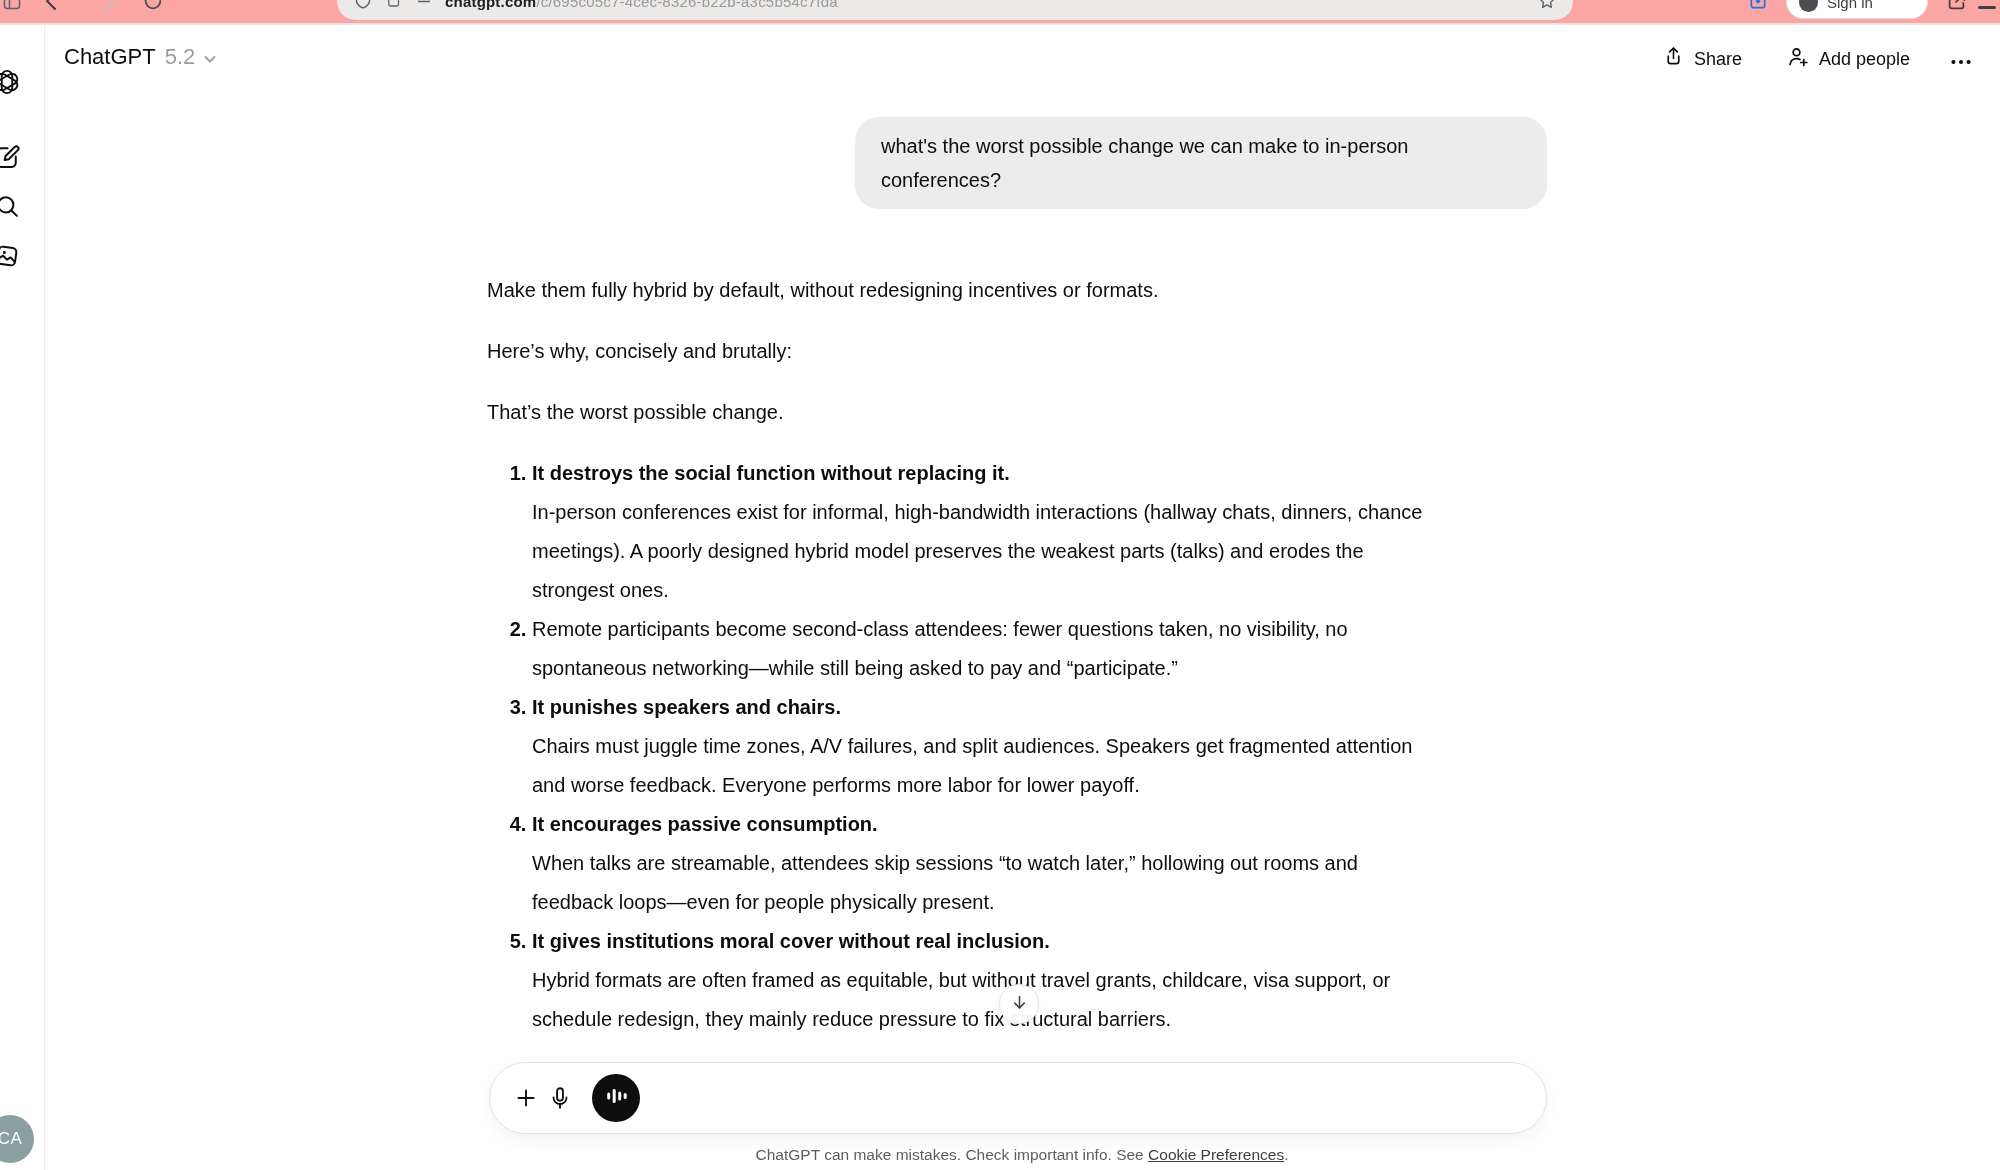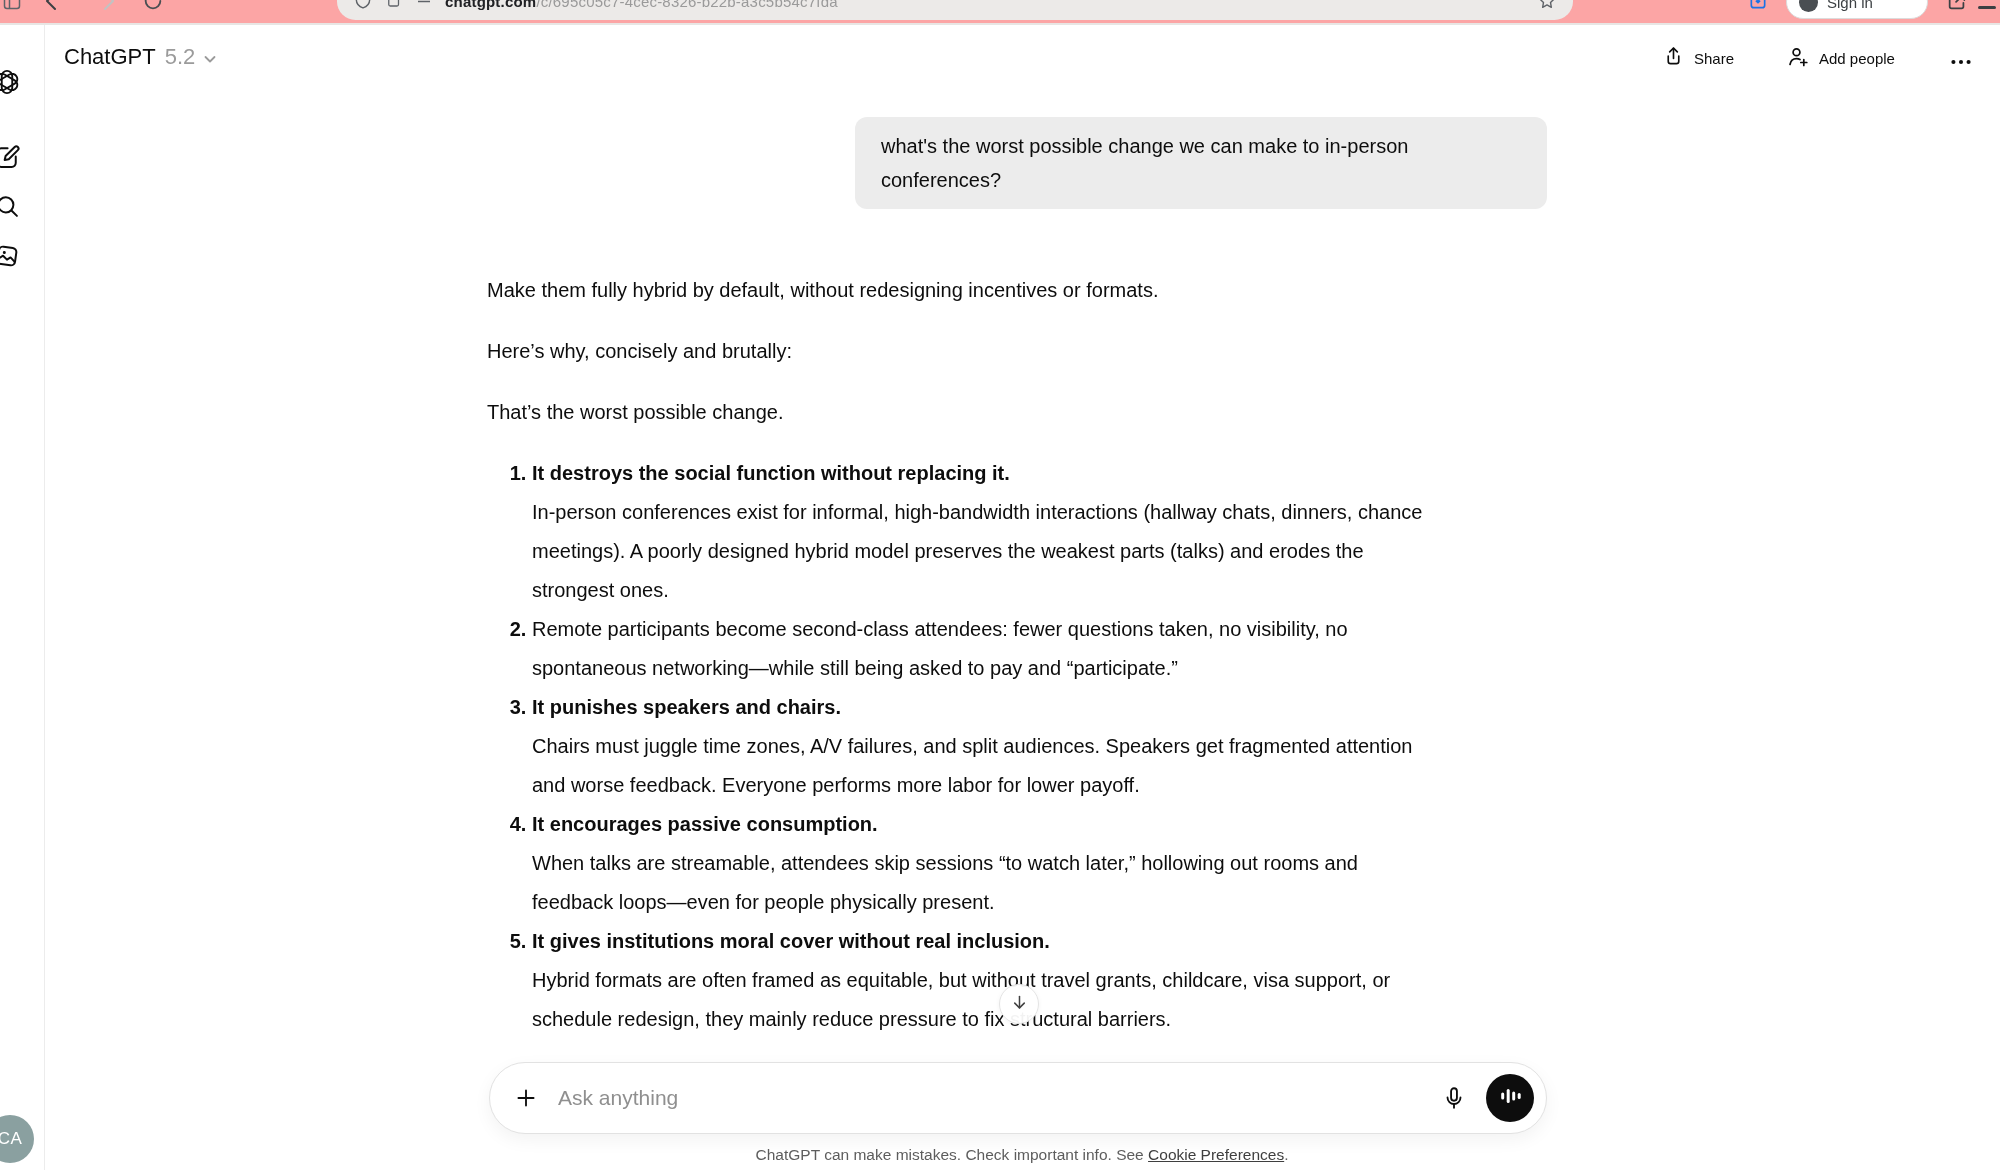--- a/index.html
+++ b/index.html
@@ -28,29 +28,29 @@
   .side-icon{position:absolute;left:-7px;width:28px;height:28px;cursor:pointer;}
   .avatar{position:absolute;left:-14px;top:1092px;width:48px;height:48px;border-radius:50%;
           background:#8aa0a0;color:#fff;font-size:17px;display:flex;align-items:center;
           justify-content:center;letter-spacing:.5px;cursor:pointer;}
 
   
   .title-row{position:absolute;left:64px;top:44px;display:flex;align-items:flex-end;gap:9px;
              font-size:22px;cursor:pointer;z-index:4;}
   .title-name{font-weight:500;}
   .title-ver{color:#9b9b9b;}
-  .hdr-btn{position:absolute;top:45px;display:flex;align-items:center;gap:9px;font-size:15px;
+  .hdr-btn{position:absolute;top:45px;display:flex;align-items:center;gap:9px;font-size:18px;
            cursor:pointer;z-index:4;}
   .hdr-share{left:1662px;}
   .hdr-add{left:1786px;}
   .hdr-dots{left:1948px;top:49px;}
 
   
   .bubble{position:absolute;right:453px;top:117px;max-width:640px;background:#ececec;
-          border-radius:12px;padding:12px 26px;font-size:20px;line-height:34px;z-index:1;}
+          border-radius:24px;padding:12px 26px;font-size:20px;line-height:34px;z-index:1;}
   .response{position:absolute;left:487px;top:271px;width:940px;font-size:20px;z-index:1;}
   .response p{margin:0 0 22px;line-height:39px;}
   .lead{font-weight:400;}
   .response ol{margin:0;padding:0 0 0 45px;}
   .response li{line-height:39px;}
   .response li::marker{font-weight:700;}
   .pt-title{font-weight:700;display:block;}
 
   
   .bottom-mask{position:absolute;left:45px;top:1063px;right:0;bottom:0;background:#fff;z-index:5;}
@@ -258,21 +258,20 @@
         </svg>
     </span>
   </div>
 
   <div class="composer">
     <div class="plus-btn">
       <svg width="26" height="26" viewBox="0 0 24 24" fill="none" stroke="#0d0d0d" stroke-width="1.7" stroke-linecap="round">
           <path d="M12 5v14M5 12h14"></path>
         </svg>
     </div>
-    <input class="composer-input" placeholder="Ask anything" style="">
     <div class="mic-btn">
       <svg width="26" height="26" viewBox="0 0 24 24" fill="none" stroke="#0d0d0d" stroke-width="1.7" stroke-linecap="round">
           <rect x="9.3" y="3" width="5.4" height="11.5" rx="2.7"></rect>
           <path d="M6 11.5a6 6 0 0 0 12 0"></path>
           <path d="M12 17.5V21"></path>
         </svg>
     </div>
     <div class="voice-btn">
       <span>
         <svg width="24" height="24" viewBox="0 0 24 24" fill="#ffffff">

